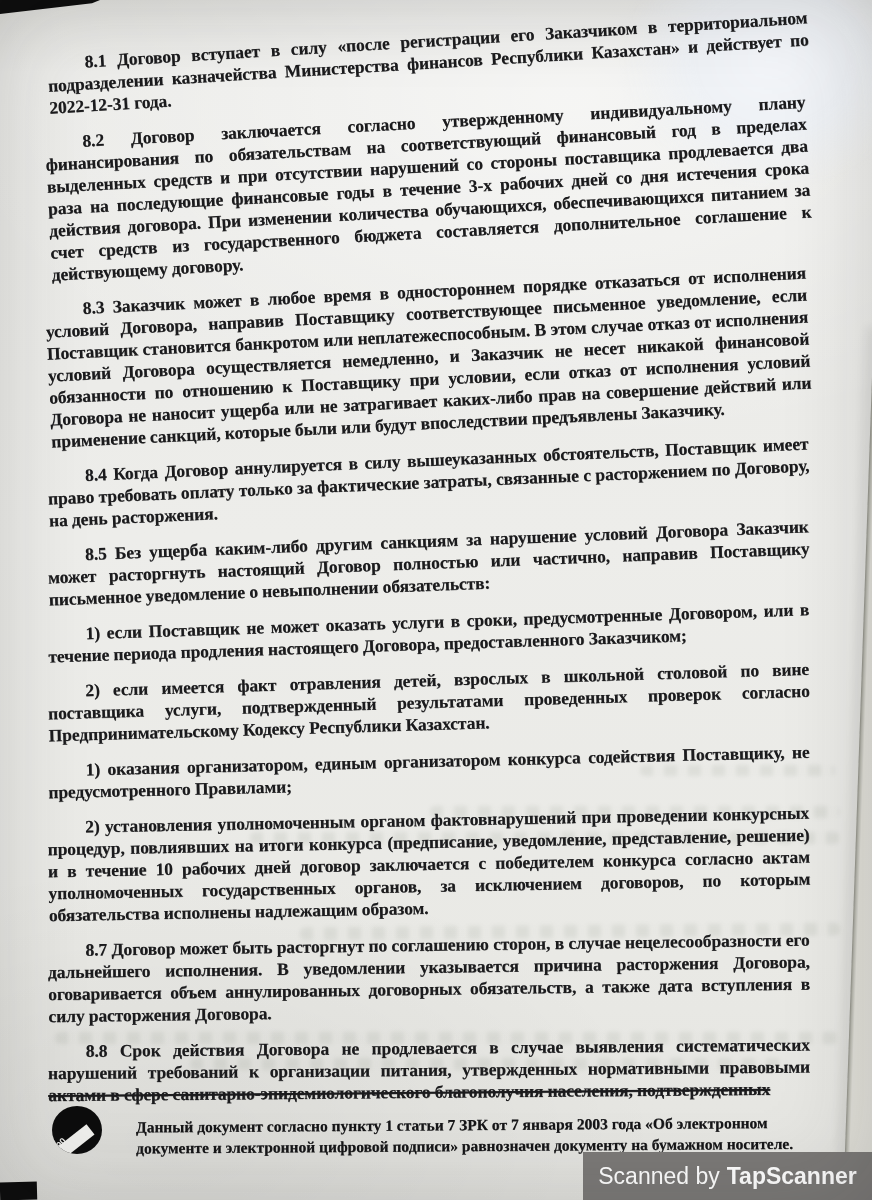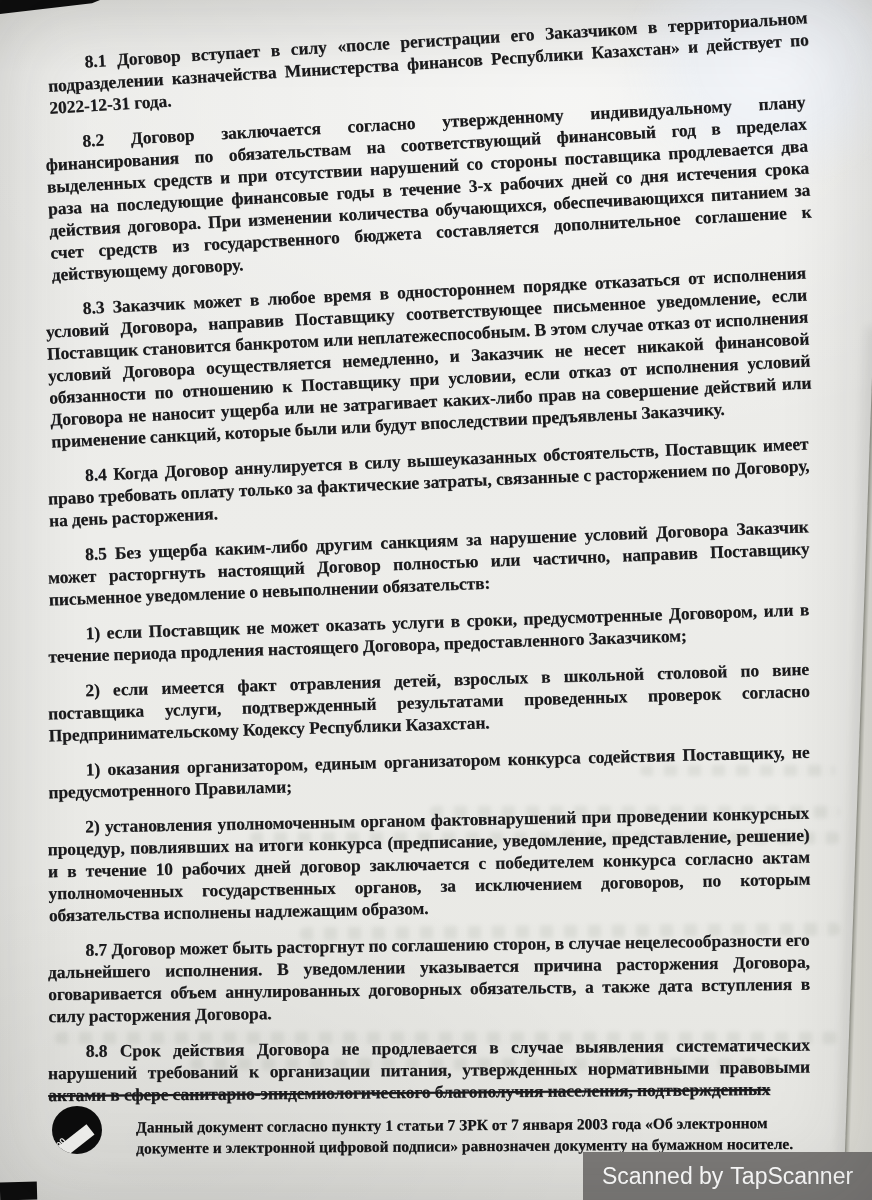--- a/index.html
+++ b/index.html
@@ -98,21 +98,21 @@
     transform:rotate(-48deg);font-family:"Liberation Sans",sans-serif;
   }
   
   .scanbar{
     position:absolute;left:583px;top:1152px;width:289px;height:48px;
     display:flex;align-items:center;justify-content:center;
     font-family:"Liberation Sans",sans-serif;
     font-size:23px;color:#ffffff;
   }
   .scanbar .wm-prefix{font-weight:400;margin-right:7px;}
-  .scanbar .wm-brand{font-weight:400;}
+  .scanbar .wm-brand{font-weight:700;}
   
   .vignette{
     position:absolute;inset:0;pointer-events:none;
     box-shadow:inset 0 0 90px rgba(40,40,40,0.18);
   }
 </style>
 </head>
 <body>
 
 <div class="photo">

